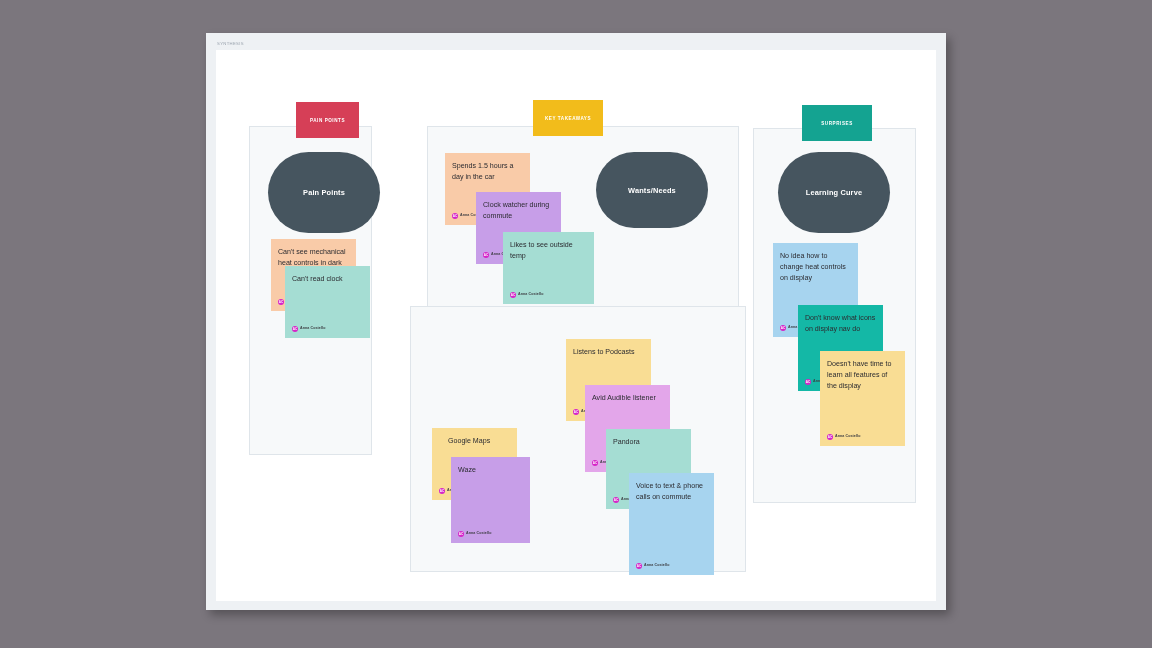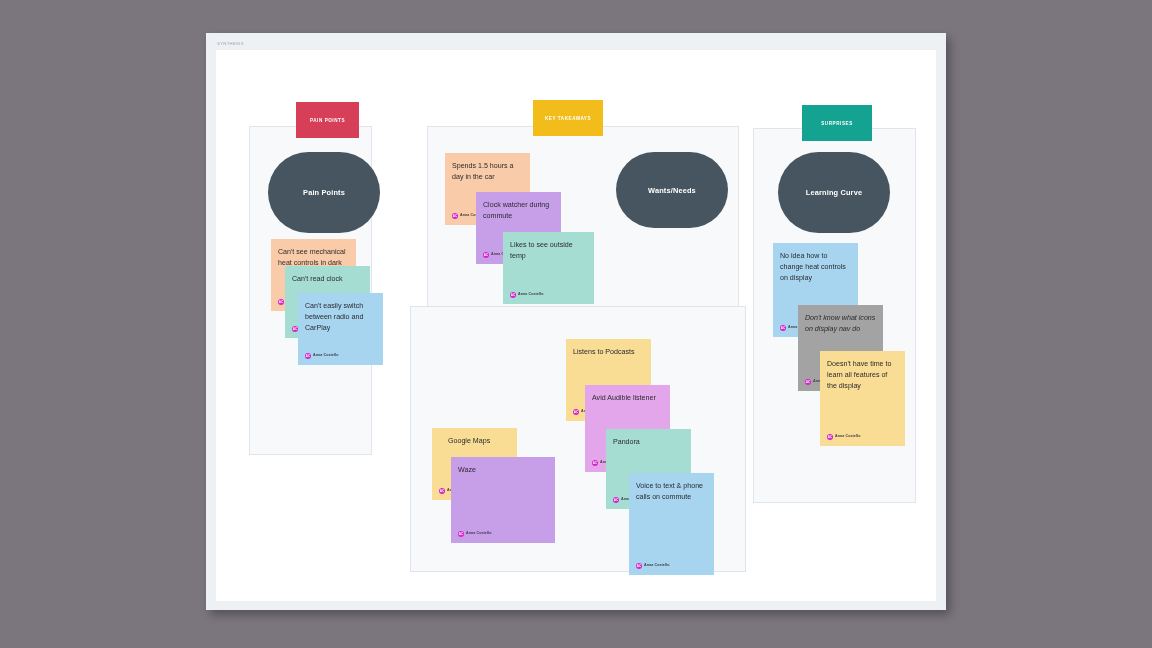--- a/index.html
+++ b/index.html
@@ -149,35 +149,28 @@
     </div>
 
     <div class="note" style="left:69px; top:216px; width:85px; height:72px; background:#a5ddd3;">
       <span class="note-text">Can't read clock</span>
       <div class="note-author">
         <span class="avatar">AC</span>
         <span class="author-name">Anna Costello</span>
       </div>
     </div>
 
-    <div class="note" style="left:82px; top:243px; width:85px; height:72px; background:#a7d4ef;">
-      <span class="note-text">Can't easily switch between radio and CarPlay</span>
-      <div class="note-author">
-        <span class="avatar">AC</span>
-        <span class="author-name">Anna Costello</span>
-      </div>
-    </div>
 
     <div class="group-frame" style="left:211px; top:76px; width:312px; height:208px;"></div>
 
     <div class="cat-tab" style="left:317px; top:50px; width:70px; height:36px; background:#f2bc1b;">
       <span>KEY TAKEAWAYS</span>
     </div>
 
-    <div class="pill" style="left:400px; top:102px; width:112px; height:76px;text-align:center;">
+    <div class="pill" style="left:380px; top:102px; width:112px; height:76px;text-align:center;">
       <span>Wants/Needs</span>
     </div>
 
     <div class="note" style="left:229px; top:103px; width:85px; height:72px; background:#f9cba8;">
       <span class="note-text">Spends 1.5 hours a day in the car</span>
       <div class="note-author">
         <span class="avatar">AC</span>
         <span class="author-name">Anna Costello</span>
       </div>
     </div>
@@ -202,21 +195,21 @@
 
 
     <div class="note" style="left:216px; top:378px; width:85px; height:72px; background:#f9dd94;padding-left:16px;">
       <span class="note-text">Google Maps</span>
       <div class="note-author">
         <span class="avatar">AC</span>
         <span class="author-name">Anna Costello</span>
       </div>
     </div>
 
-    <div class="note" style="left:235px; top:407px; width:104px; height:86px; background:#c79ee8;">
+    <div class="note" style="left:235px; top:407px; width:79px; height:86px; background:#c79ee8;">
       <span class="note-text">Waze</span>
       <div class="note-author">
         <span class="avatar">AC</span>
         <span class="author-name">Anna Costello</span>
       </div>
     </div>
 
     <div class="note" style="left:350px; top:289px; width:85px; height:82px; background:#f9dd94;">
       <span class="note-text">Listens to Podcasts</span>
       <div class="note-author">
@@ -260,21 +253,21 @@
     </div>
 
     <div class="note" style="left:557px; top:193px; width:85px; height:94px; background:#a7d4ef;">
       <span class="note-text">No idea how to change heat controls on display</span>
       <div class="note-author">
         <span class="avatar">AC</span>
         <span class="author-name">Anna Costello</span>
       </div>
     </div>
 
-    <div class="note" style="left:582px; top:255px; width:85px; height:86px; background:#a3a3a3;font-style:italic;">
+    <div class="note" style="left:582px; top:255px; width:85px; height:86px; background:#14b8a6;">
       <span class="note-text">Don't know what icons on display nav do</span>
       <div class="note-author">
         <span class="avatar">AC</span>
         <span class="author-name">Anna Costello</span>
       </div>
     </div>
 
     <div class="note" style="left:604px; top:301px; width:85px; height:95px; background:#f9dd94;">
       <span class="note-text">Doesn't have time to learn all features of the display</span>
       <div class="note-author">

